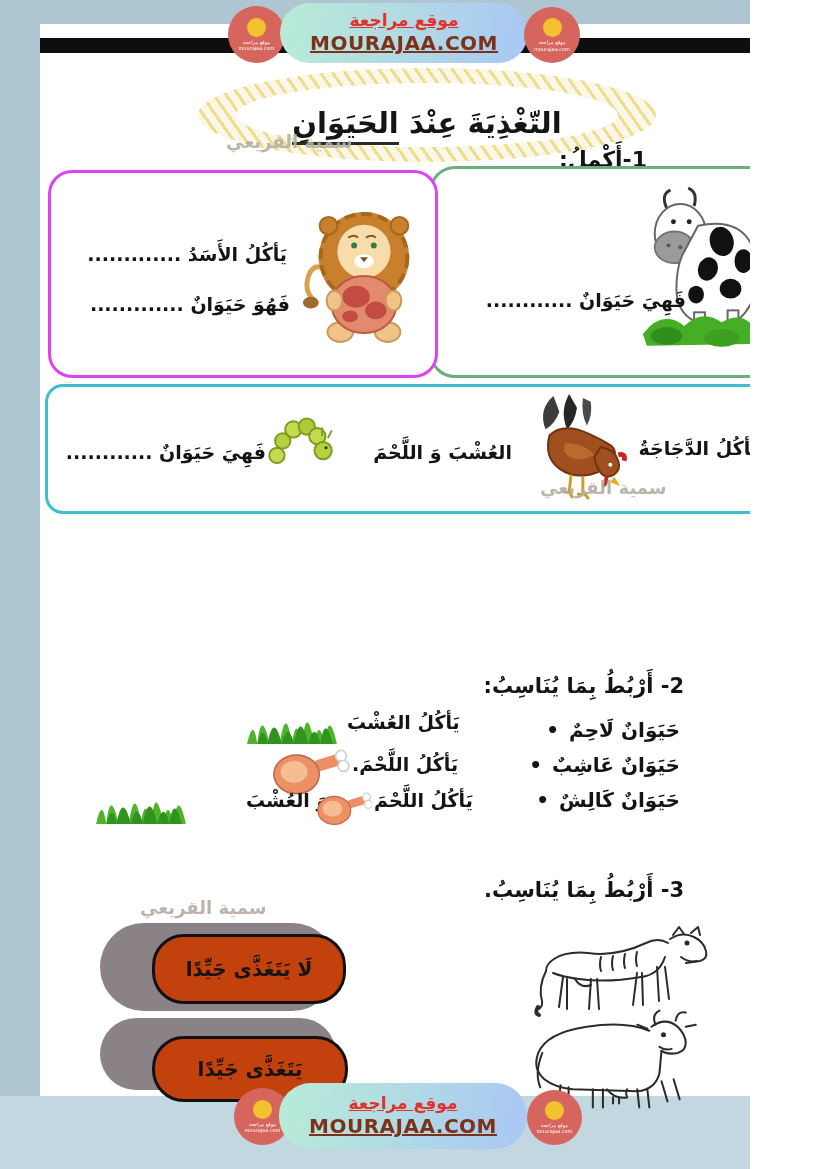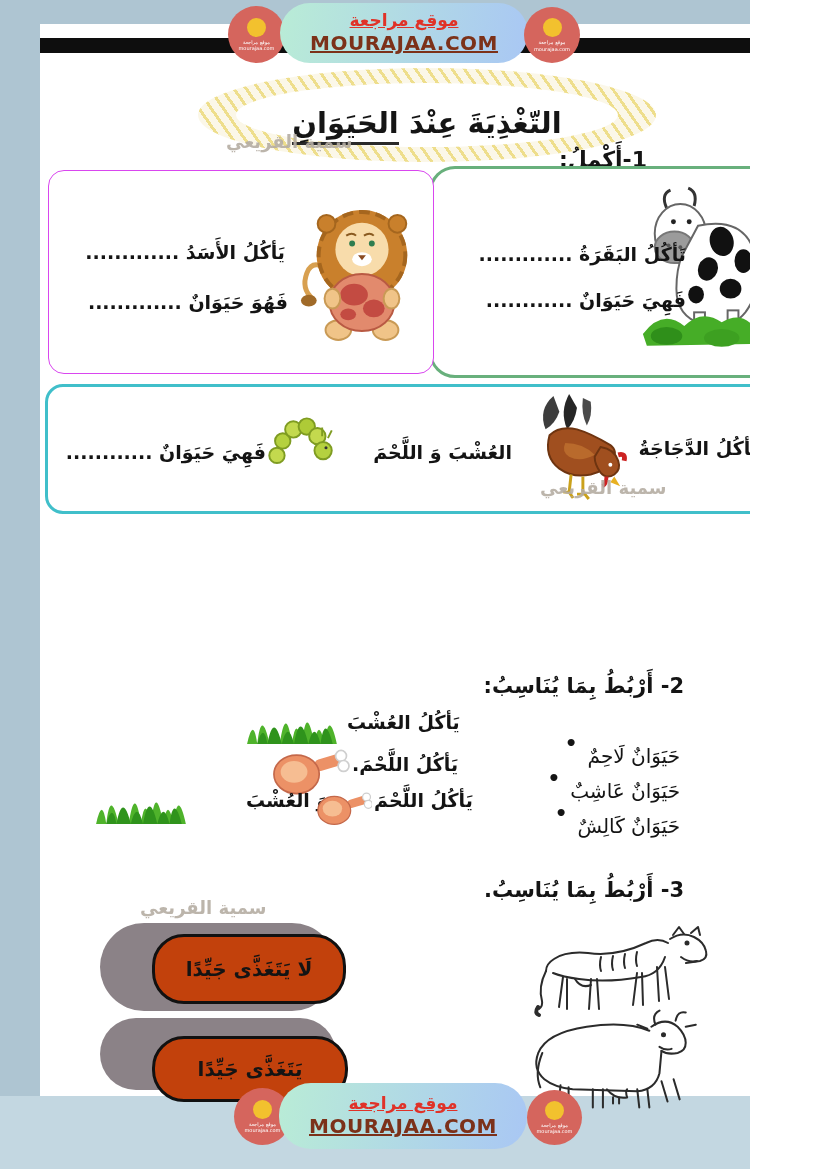--- a/index.html
+++ b/index.html
@@ -26,31 +26,31 @@
   .page-title{position:absolute;left:198px;top:94px;width:458px;text-align:center;direction:rtl;
       font-size:29px;font-weight:bold;color:#151515;white-space:nowrap;margin-top:12px;}
   .page-title .u{border-bottom:3px solid #2a2a2a;padding-bottom:2px;}
 
   .watermark{position:absolute;color:#b5ada3;font-weight:bold;font-size:18px;direction:rtl;white-space:nowrap;opacity:.9;}
 
   .q-heading{position:absolute;direction:rtl;font-weight:bold;font-size:22px;white-space:nowrap;}
 
   .box{position:absolute;background:#ffffff;}
   .box-green{left:429px;top:166px;width:339px;height:206px;border:3px solid #68b07c;border-radius:26px;}
-  .box-red{left:48px;top:170px;width:384px;height:202px;border:1px solid #d946ef;border-radius:16px;}
+  .box-red{left:48px;top:170px;width:384px;height:202px;border:3px solid #d946ef;border-radius:24px;}
   .box-teal{left:45px;top:384px;width:724px;height:124px;border:3px solid #40bfca;border-radius:18px;}
 
   .fill-line{position:absolute;direction:rtl;font-weight:bold;font-size:19px;white-space:nowrap;}
   .abs{position:absolute;}
 
   .needs{position:absolute;right:65px;top:580px;direction:rtl;font-weight:bold;font-size:19px;white-space:nowrap;}
 
   .bullet-row{position:absolute;display:flex;align-items:center;gap:10px;direction:ltr;}
   .bullet-row .dot{font-size:20px;font-weight:bold;}
-  .bullet-row .txt{direction:rtl;font-weight:normal;font-size:20px;white-space:nowrap;margin-top:26px;}
+  .bullet-row .txt{direction:rtl;font-weight:bold;font-size:20px;white-space:nowrap;}
 
   .match-text{position:absolute;direction:rtl;font-weight:bold;font-size:19px;white-space:nowrap;}
 
   .gray-pill{position:absolute;background:#8b8287;border-radius:46px;}
   .white-label{position:absolute;background:#c2410c;border:3.5px solid #111111;border-radius:32px;
       display:flex;align-items:center;justify-content:center;direction:rtl;font-weight:bold;font-size:20px;white-space:nowrap;}
 
   svg{display:block;}
 </style>
 </head>
@@ -106,21 +106,20 @@
         <ellipse cx="72" cy="84" rx="10" ry="12" fill="#111" transform="rotate(20 72 84)"></ellipse>
         <ellipse cx="95" cy="104" rx="11" ry="10" fill="#111"></ellipse>
         <ellipse cx="60" cy="110" rx="8" ry="9" fill="#111"></ellipse>
         <rect x="58" y="128" width="11" height="30" fill="#fff" stroke="#666" stroke-width="2"></rect>
         <rect x="92" y="126" width="11" height="32" fill="#fff" stroke="#666" stroke-width="2"></rect>
         <path d="M6 150 q20 -26 42 -8 q18 -18 38 -4 q20 -12 34 6 q8 10 4 16 l-114 2 z" fill="#46ad27"></path>
         <ellipse cx="30" cy="152" rx="16" ry="9" fill="#2f8f1a"></ellipse>
         <ellipse cx="86" cy="154" rx="18" ry="9" fill="#3da021"></ellipse>
       </svg>
     </div>
-    <div class="fill-line" style="right:85px;top:74px;">تَأكُلُ البَقَرَةُ .............</div>
     <div class="fill-line" style="right:85px;top:120px;">فَهِيَ حَيَوَانٌ ............</div>
   </div>
 
   <div class="box box-red">
     <div class="abs" style="right:10px;top:30px;">
       <svg width="126" height="146" viewBox="0 0 128 142">
         <path d="M16 96 q-12 -10 -6 -26 q4 -10 12 -8" fill="none" stroke="#d8a050" stroke-width="5" stroke-linecap="round"></path>
         <ellipse cx="12" cy="98" rx="8" ry="6" fill="#a06a28"></ellipse>
         <circle cx="66" cy="52" r="46" fill="#c9802c"></circle>
         <circle cx="66" cy="52" r="44" fill="none" stroke="#a5661e" stroke-width="4" stroke-dasharray="11 6"></circle>

